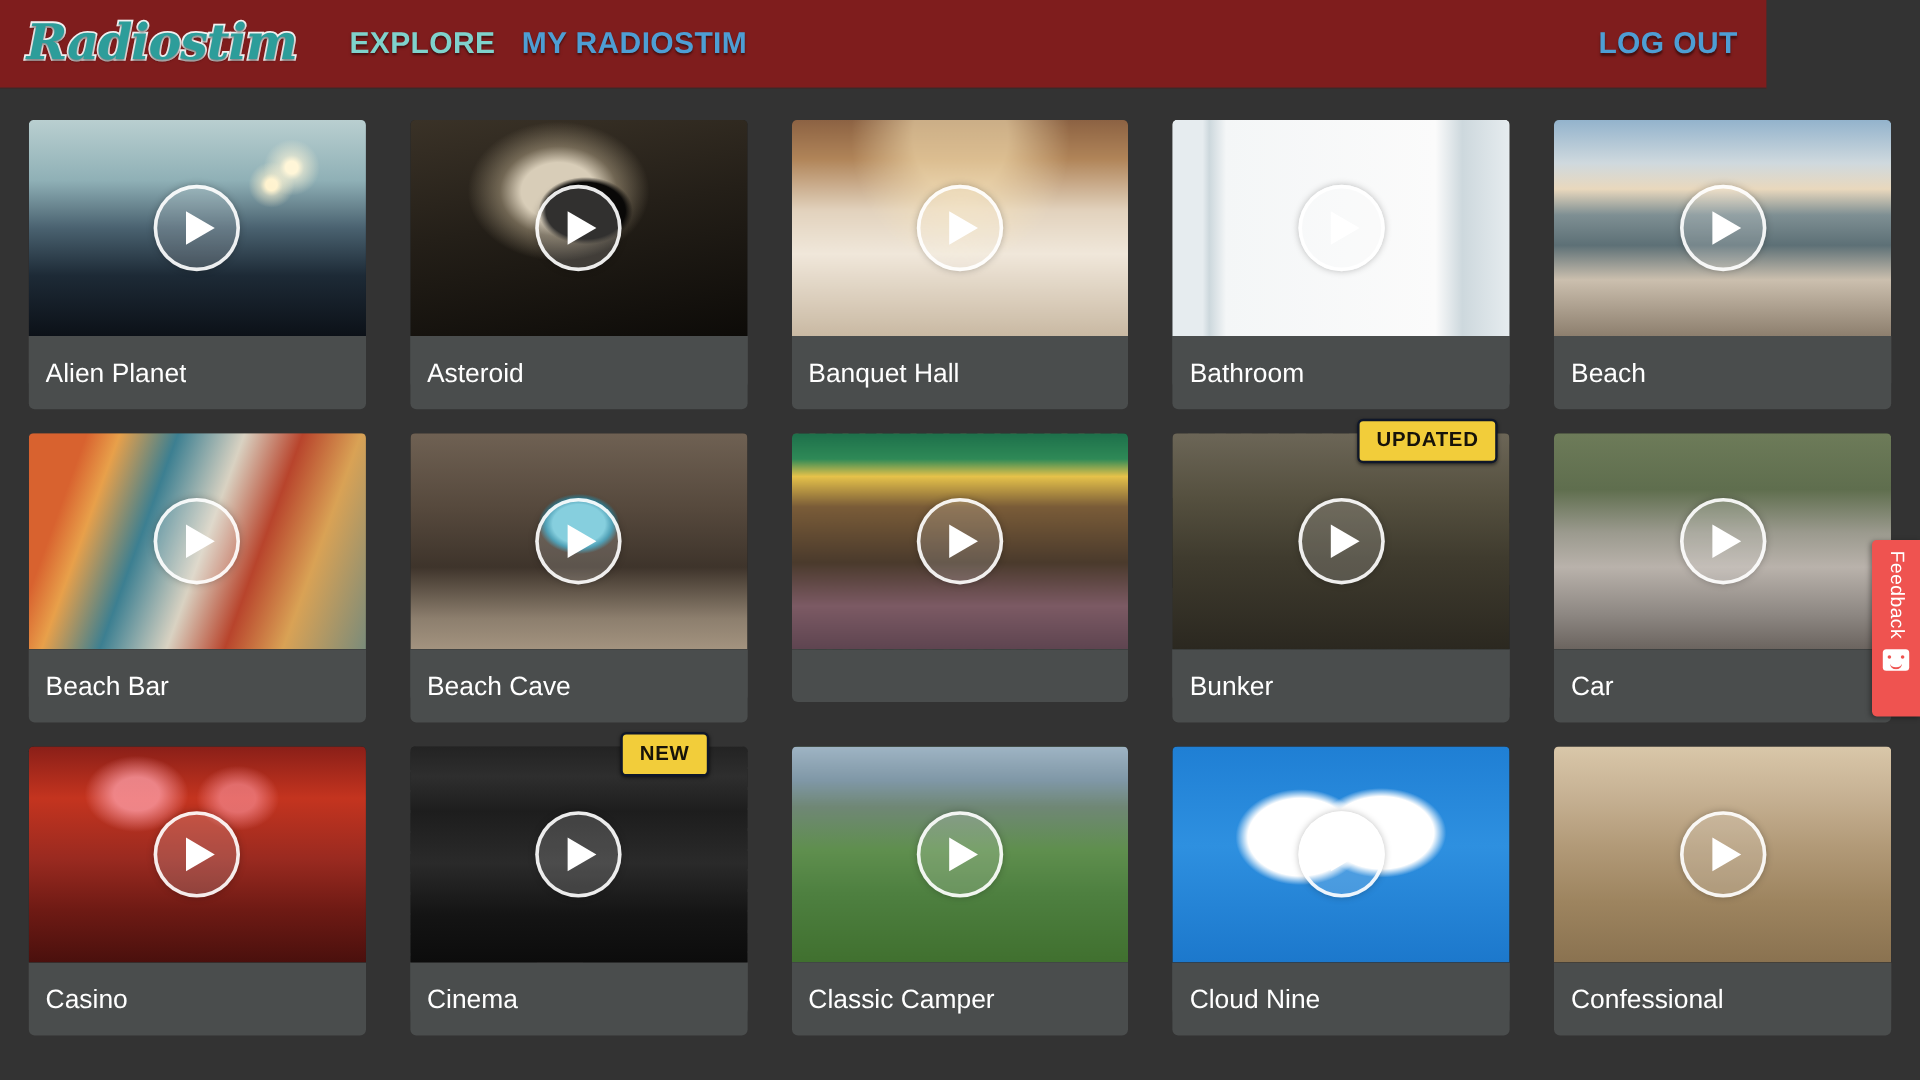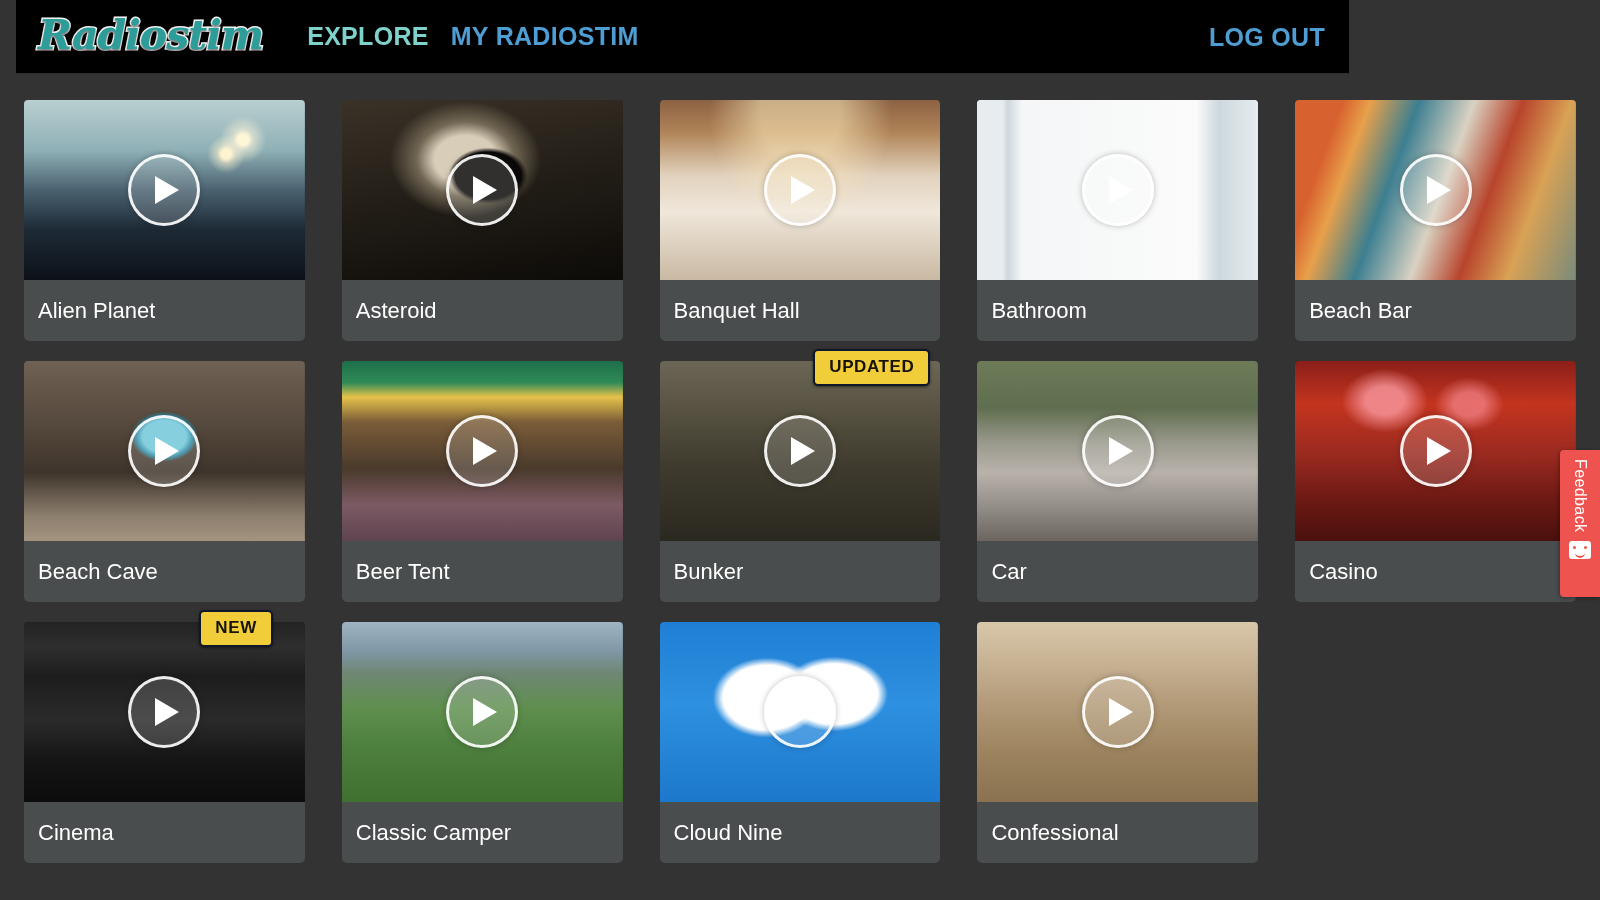--- a/index.html
+++ b/index.html
@@ -9,24 +9,24 @@
     width: 1600px;
     height: 900px;
     overflow: hidden;
     background: #333333;
     font-family: "Liberation Sans", sans-serif;
   }
 
   
   .header {
     position: absolute;
-    top: 0; left: 16px;
-    width: 1333px;
+    top: 0; left: 0;
+    width: 1472px;
     height: 74px;
-    background: #000000;
+    background: #7f1d1d;
     border-bottom: 1px solid #2d2d2d;
     display: flex;
     align-items: center;
     z-index: 40;
   }
 
   .logo {
     margin-left: 22px;
     font-family: "DejaVu Serif", serif;
     font-style: italic;
@@ -274,20 +274,30 @@
       <div class="pic" style="background-image: linear-gradient(90deg, rgb(230, 236, 239) 0px, rgb(230, 236, 239) 9%, rgb(205, 216, 221) 11%, rgb(244, 246, 247) 16%, rgb(251, 251, 251) 78%, rgb(205, 216, 221) 86%, rgb(230, 236, 239) 100%), linear-gradient(rgb(243, 246, 247) 0%, rgb(233, 238, 241) 52%, rgb(207, 217, 221) 72%, rgb(185, 197, 202) 100%);"></div>
       <div class="play"></div>
     </div>
     <div class="card-footer">
       <span class="card-title">Bathroom</span>
     </div>
     </div>
     <div class="card">
 
     <div class="thumb">
+      <div class="pic" style="background-image: linear-gradient(rgb(147, 179, 204) 0%, rgb(207, 217, 222) 20%, rgb(233, 216, 189) 32%, rgb(126, 143, 147) 44%, rgb(93, 112, 118) 58%, rgb(203, 191, 174) 74%, rgb(141, 127, 110) 100%);"></div>
+      <div class="play"></div>
+    </div>
+    <div class="card-footer">
+      <span class="card-title">Beach</span>
+    </div>
+    </div>
+    <div class="card">
+
+    <div class="thumb">
       <div class="pic" style="background-image: linear-gradient(110deg, rgb(216, 98, 47) 0px, rgb(216, 98, 47) 14%, rgb(232, 160, 74) 22%, rgb(60, 127, 145) 36%, rgb(217, 210, 194) 52%, rgb(184, 68, 44) 66%, rgb(217, 162, 85) 80%, rgb(122, 139, 122) 100%), linear-gradient(rgba(255, 255, 255, 0.1), rgba(0, 0, 0, 0.35));"></div>
       <div class="play"></div>
     </div>
     <div class="card-footer">
       <span class="card-title">Beach Bar</span>
     </div>
     </div>
     <div class="card">
 
     <div class="thumb">
@@ -296,23 +306,20 @@
     </div>
     <div class="card-footer">
       <span class="card-title">Beach Cave</span>
     </div>
     </div>
     <div class="card">
 
     <div class="thumb">
       <div class="pic" style="background-image: linear-gradient(rgb(29, 111, 74) 0%, rgb(47, 138, 87) 12%, rgb(230, 194, 74) 20%, rgb(122, 92, 56) 34%, rgb(74, 58, 44) 60%, rgb(124, 90, 100) 80%, rgb(94, 68, 80) 100%), repeating-linear-gradient(90deg, rgba(255, 220, 120, 0.22) 0px, rgba(255, 220, 120, 0.22) 5px, transparent 5px, transparent 14px);"></div>
       <div class="play"></div>
-    </div>
-    <div class="card-footer">
-      <span class="card-title">Beer Tent</span>
     </div>
     </div>
     <div class="card">
     <div class="badge ">UPDATED</div>
     <div class="thumb">
       <div class="pic" style="background-image: linear-gradient(rgb(108, 102, 87) 0%, rgb(85, 80, 63) 30%, rgb(63, 59, 46) 58%, rgb(43, 40, 32) 100%), repeating-linear-gradient(80deg, rgba(200, 190, 160, 0.12) 0px, rgba(200, 190, 160, 0.12) 9px, transparent 9px, transparent 22px);"></div>
       <div class="play"></div>
     </div>
     <div class="card-footer">
       <span class="card-title">Bunker</span>

